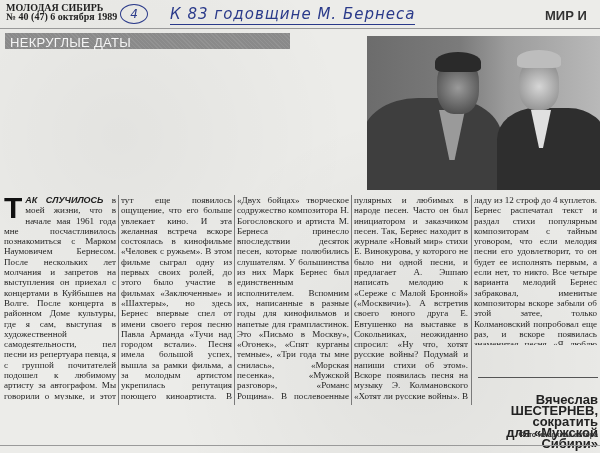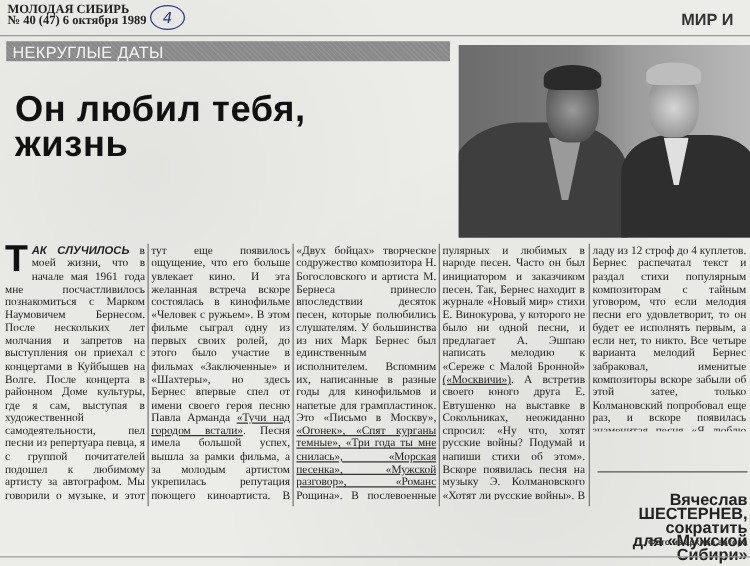--- a/index.html
+++ b/index.html
@@ -35,21 +35,21 @@
   }
   .section-right {
     position:absolute; left:545px; top:8px;
     font-family:"Liberation Sans", sans-serif; font-weight:bold;
     font-size:13px; color:#333;
   }
   .rule-top {
     position:absolute; left:0; top:28px; width:600px; height:1px; background:#999;
   }
   .rubric {
-    position:absolute; left:5px; top:33px; width:355px; height:16px;
+    position:absolute; left:5px; top:33px; width:285px; height:16px;
     background:#8a8a8a;
     background-image:repeating-linear-gradient(45deg, rgba(255,255,255,0.08) 0 1px, transparent 1px 3px);
   }
   .rubric span {
     font-family:"Liberation Sans", sans-serif; font-size:13px;
     color:#f4f4f4; line-height:16px; padding-left:5px; letter-spacing:0.3px;
   }
   .headline {
     position:absolute; left:12px; top:55px; width:300px;
     font-family:"Liberation Sans", sans-serif; font-weight:bold;
@@ -116,21 +116,21 @@
   .col2 { left:121px; width:111px; height:205px; }
   .col3 { left:237px; width:112px; height:205px; }
   .col4 { left:354px; width:114px; height:205px; }
   .col5 { left:474px; width:123px; height:150px; }
   .vrule { position:absolute; top:195px; width:1px; height:210px; background:#7a7a7a; }
   .dropcap {
     float:left; font-family:"Liberation Sans", sans-serif; font-weight:bold;
     font-size:30px; line-height:24px; margin:1px 3px 0 0; color:#111;
   }
   .caps { font-family:"Liberation Sans", sans-serif; font-weight:bold; font-size:9px;font-style:italic; }
-  .u { text-decoration:underline; text-decoration-color:#333; }
+  .u { text-decoration-color:#333; }
   .byline {
     position:absolute; left:478px; top:394px; width:120px; text-align:right;
     font-family:"Liberation Sans", sans-serif; font-weight:bold;
     font-size:13px; line-height:11px; color:#222;
   }
   .byline-rule { position:absolute; left:478px; top:377px; width:120px; height:1px; background:#555; }
   .photo-credit {
     position:absolute; left:478px; top:431px; width:120px; text-align:right;
     font-family:"Liberation Sans", sans-serif; font-weight:bold;
     font-size:7px; color:#333;
@@ -141,28 +141,28 @@
 <body>
 
 <div class="paper">
 
   <div class="masthead">
     <div>МОЛОДАЯ СИБИРЬ</div>
     <div>№ 40 (47) 6 октября 1989</div>
   </div>
 
   <div class="circle-num">4</div>
+  <div class="handwritten">К 83 годовщине М. Бернеса</div>
   <div class="section-right">МИР И</div>
   <div class="rule-top"></div>
 
   <div class="rubric">
     <span>НЕКРУГЛЫЕ ДАТЫ</span>
   </div>
 
-  <h1 class="headline">Он любил тебя, жизнь</h1>
 
 
   <div class="photo">
     <div class="bg"></div>
     <div class="person1-body"></div>
     <div class="person1-shirt"></div>
     <div class="person1-head"></div>
     <div class="person1-hair"></div>
     <div class="person2-body"></div>
     <div class="person2-shirt"></div>

